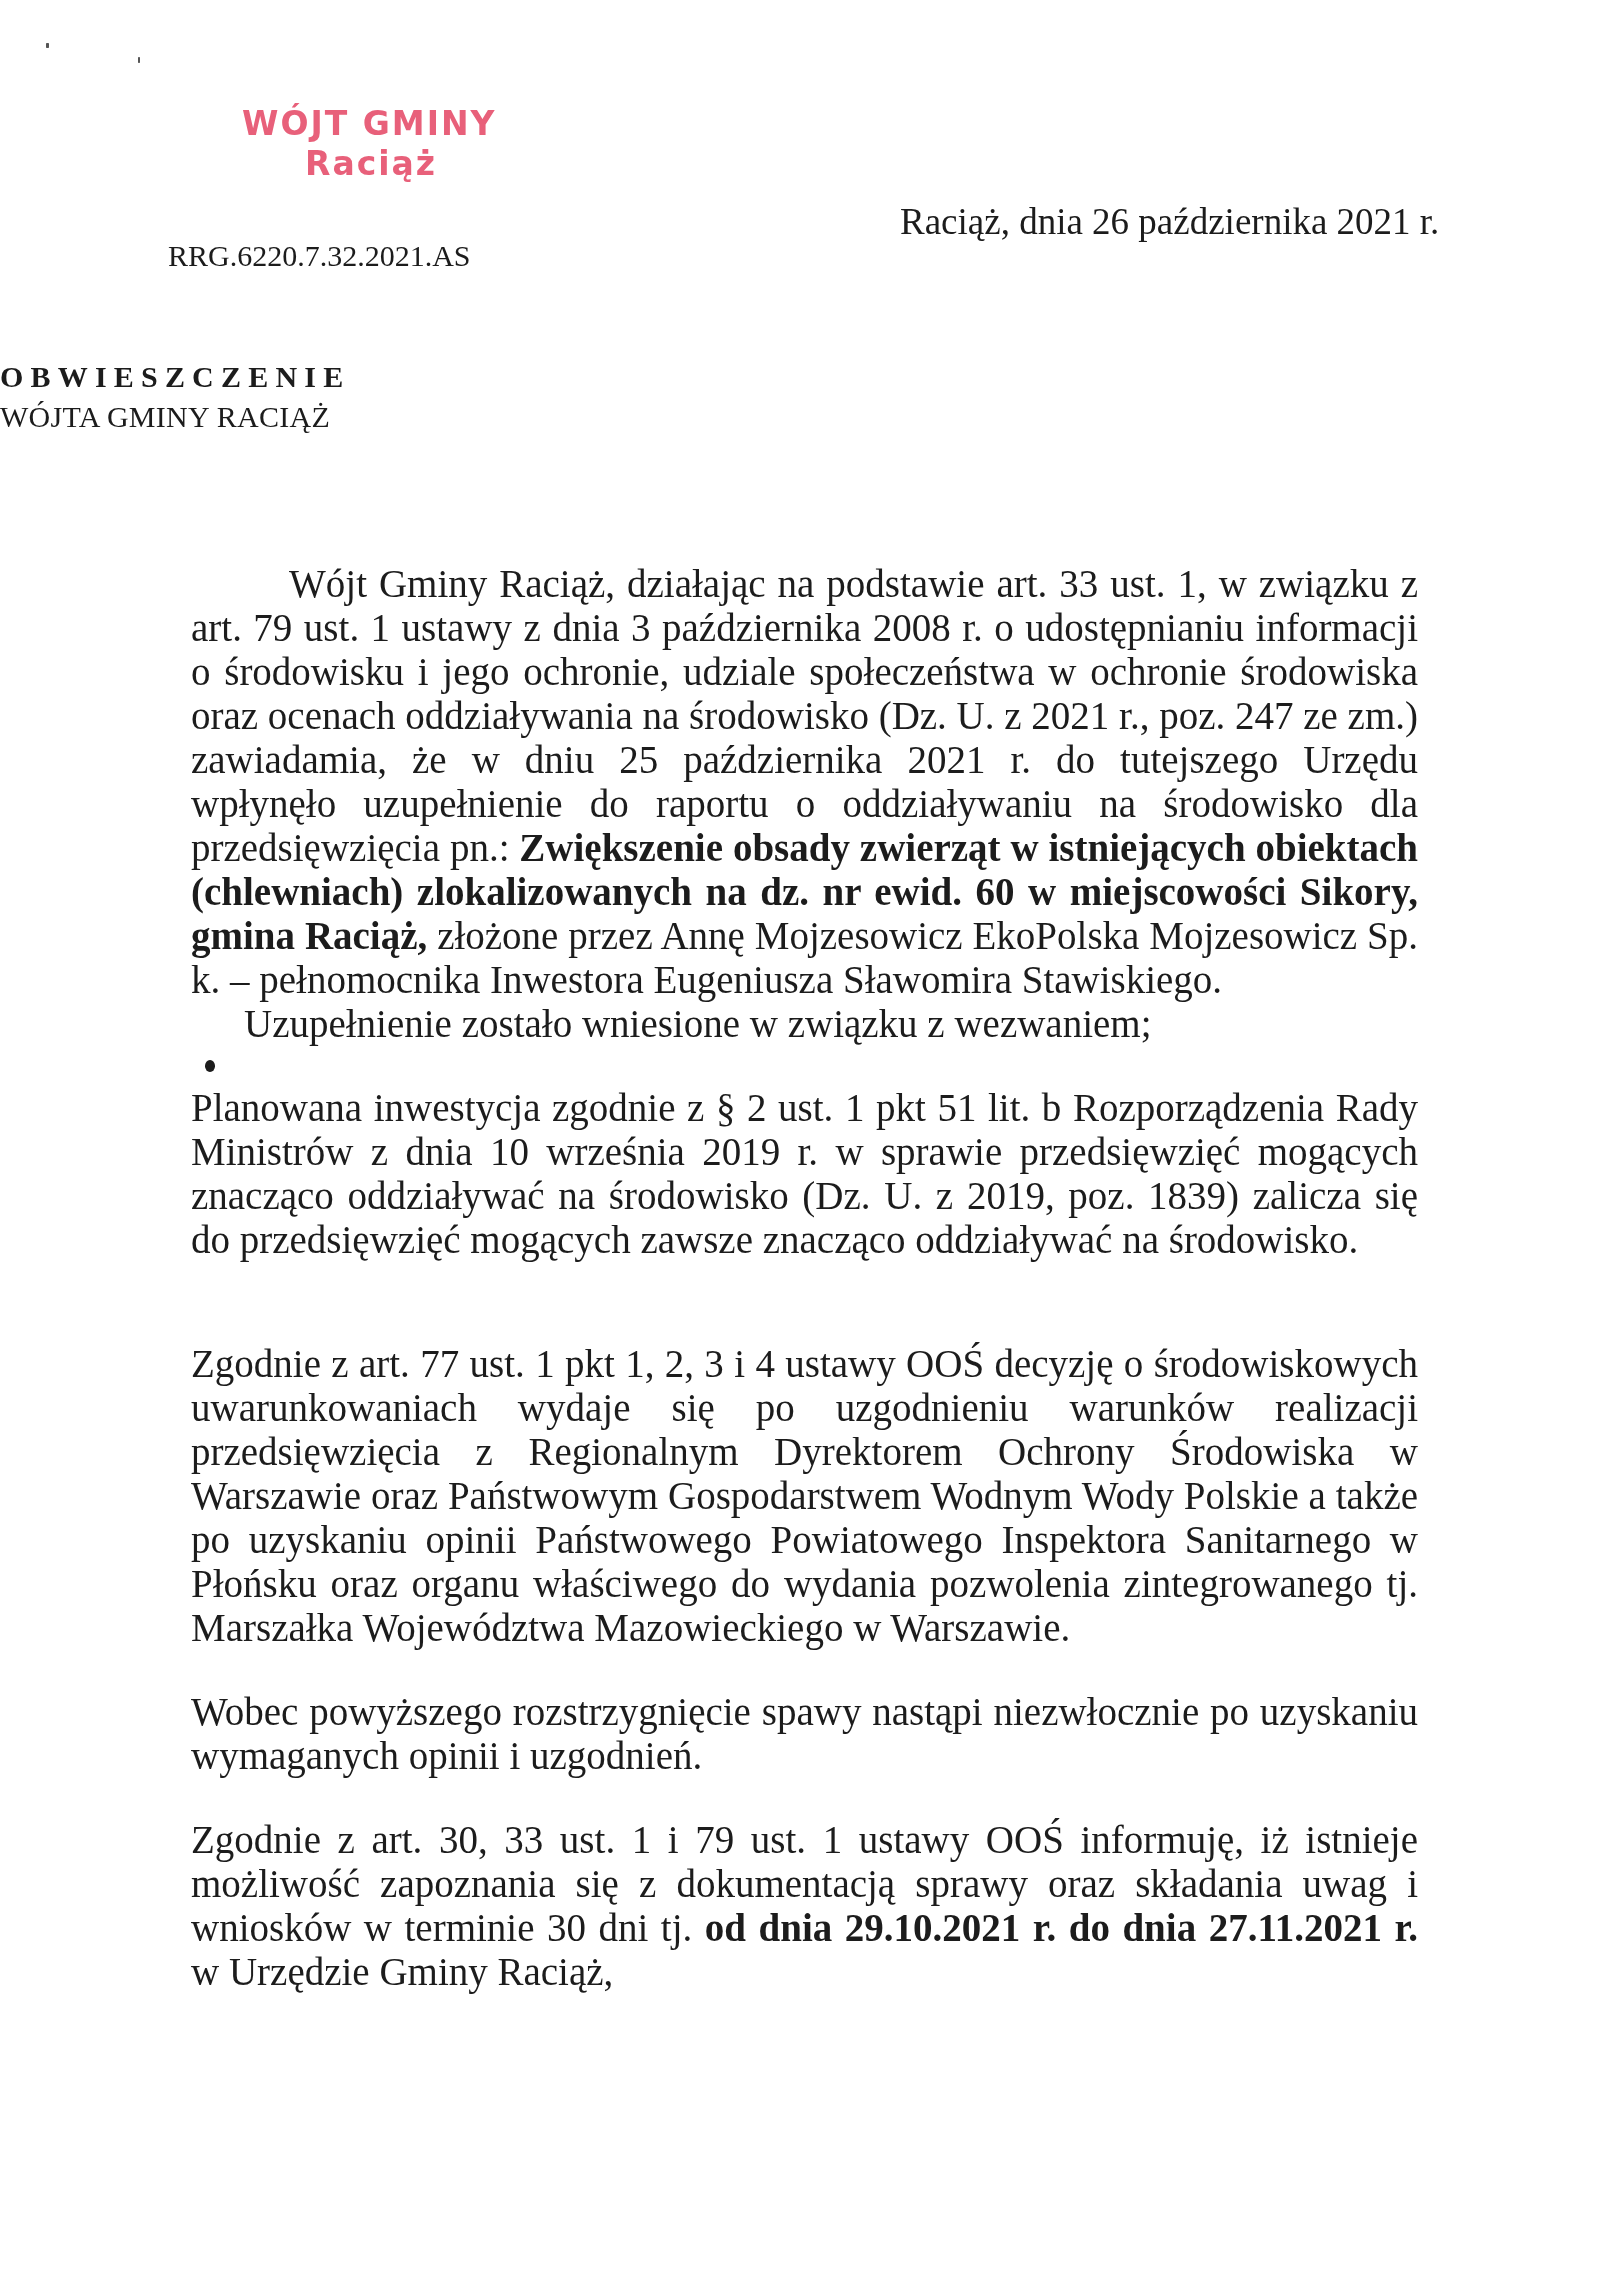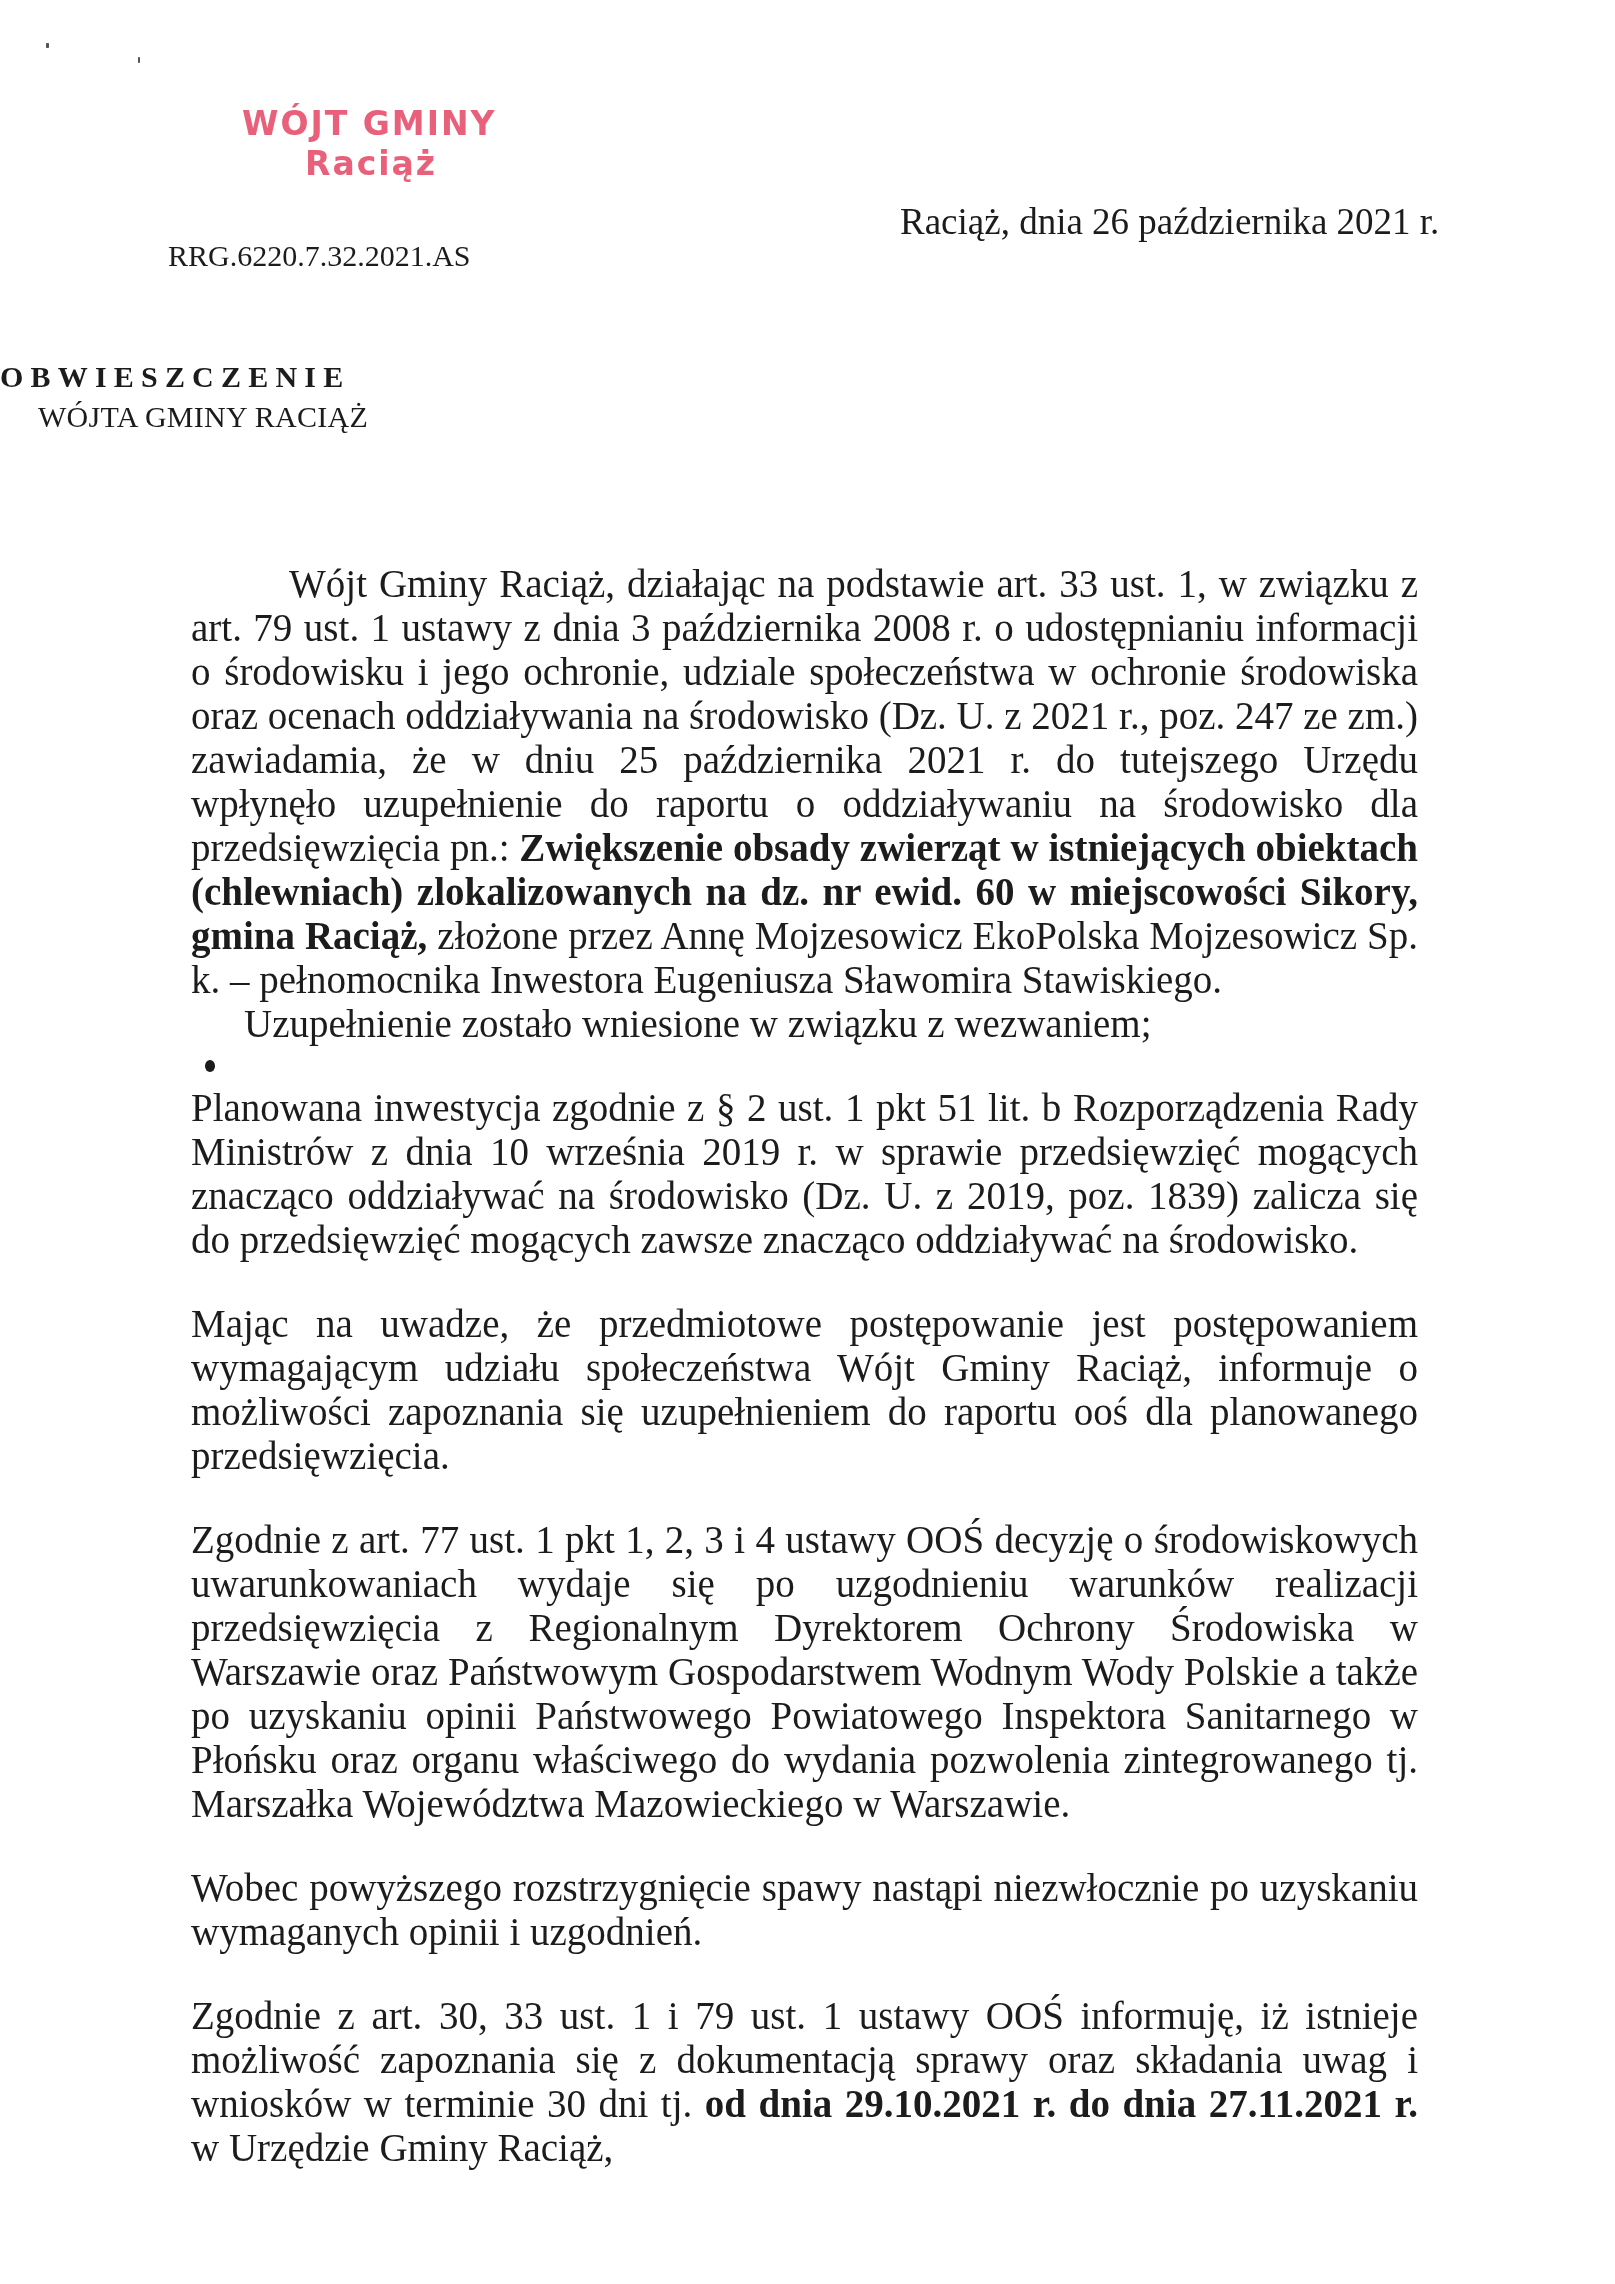--- a/index.html
+++ b/index.html
@@ -25,21 +25,21 @@
     font-size: 37px; line-height: 39px;
   }
   .title-block {
     position: absolute; left: 0; width: 1616px; top: 357px; text-align: left;
   }
   .title-main {
     font-weight: bold; font-size: 30px; letter-spacing: 7.2px; line-height: 40px;
     display: block;
   }
   .title-sub {
-    font-size: 30px; line-height: 39px; display: block; letter-spacing: 0.3px; padding-left: 38px;
+    font-size: 30px; line-height: 39px; display: block; letter-spacing: 0.3px;
   }
   .content {
     position: absolute; left: 191px; top: 562px; width: 1227px;
     font-size: 39px; line-height: 44px; text-align: justify;
   }
   .content p { margin: 0; }
   .indent { text-indent: 98px; }
   .indent-sub { padding-left: 53px; }
   .gap { height: 40px; }
   .bullet-list { list-style: none; margin: 0; padding: 0; }
@@ -80,21 +80,20 @@
     <ul class="bullet-list">
       <li class="bullet-item">
         <span class="bullet-dot"></span>
       </li>
     </ul>
 
     <div class="gap"></div>
     <p>Planowana inwestycja zgodnie z § 2 ust. 1 pkt 51 lit. b Rozporządzenia Rady Ministrów z dnia 10 września 2019 r. w sprawie przedsięwzięć mogących znacząco oddziaływać na środowisko (Dz. U. z 2019, poz. 1839) zalicza się do przedsięwzięć mogących zawsze znacząco oddziaływać na środowisko.</p>
 
     <div class="gap"></div>
-    <p>Mając na uwadze, że przedmiotowe postępowanie jest postępowaniem wymagającym udziału społeczeństwa Wójt Gminy Raciąż, informuje o możliwości zapoznania się uzupełnieniem do raportu ooś dla planowanego przedsięwzięcia.</p>
 
     <div class="gap"></div>
     <p>Zgodnie z art. 77 ust. 1 pkt 1, 2, 3 i 4 ustawy OOŚ decyzję o środowiskowych uwarunkowaniach wydaje się po uzgodnieniu warunków realizacji przedsięwzięcia z Regionalnym Dyrektorem Ochrony Środowiska w Warszawie oraz Państwowym Gospodarstwem Wodnym Wody Polskie a także po uzyskaniu opinii Państwowego Powiatowego Inspektora Sanitarnego w Płońsku oraz organu właściwego do wydania pozwolenia zintegrowanego tj. Marszałka Województwa Mazowieckiego w Warszawie.</p>
 
     <div class="gap"></div>
     <p>Wobec powyższego rozstrzygnięcie spawy nastąpi niezwłocznie po uzyskaniu wymaganych opinii i uzgodnień.</p>
 
     <div class="gap"></div>
     <p><span>Zgodnie z art. 30, 33 ust. 1 i 79 ust. 1 ustawy OOŚ informuję, iż istnieje możliwość zapoznania się z dokumentacją sprawy oraz składania uwag i wniosków w terminie 30 dni tj. </span><b>od dnia 29.10.2021 r. do dnia 27.11.2021 r.</b><span> w Urzędzie Gminy Raciąż,</span></p>
 

